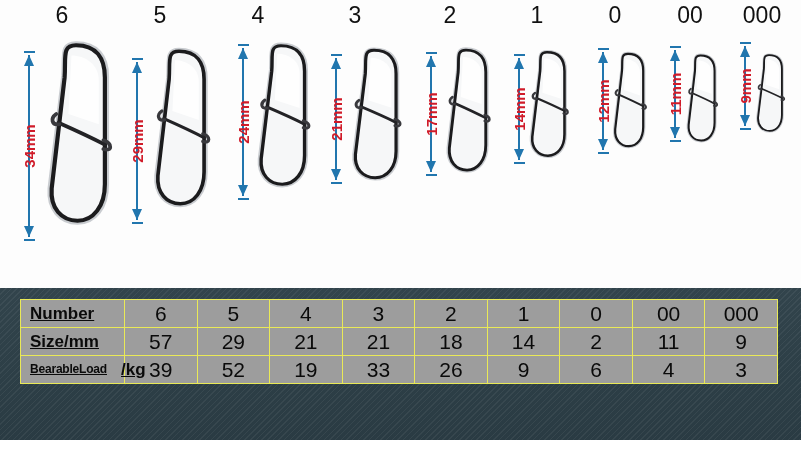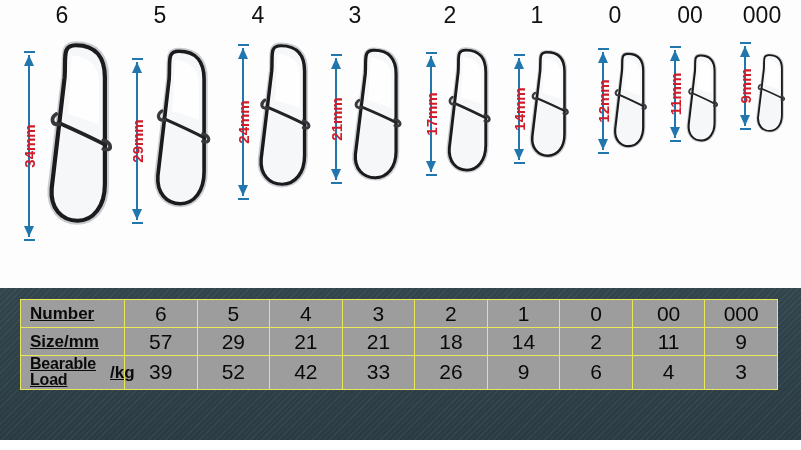--- a/index.html
+++ b/index.html
@@ -96,22 +96,22 @@
   }
   .spec-table td.val{
     font-size:21px;
     font-weight:400;
   }
   .load-head{
     display:flex;align-items:center;line-height:1.02;
     font-size:17px;font-weight:bold;
   }
   .load-head .stack{
-    display:inline-flex;flex-direction:column;
-    font-size:16px;font-weight:bold;letter-spacing:-0.2px;
+    display:inline-flex;flex-direction:row;
+    font-size:12px;font-weight:bold;letter-spacing:-0.2px;align-items:flex-end;
   }
   .load-head .unit{font-size:17px;font-weight:bold;margin-left:14px;}
 </style>
 </head>
 <body>
 
 <div id="root">
 
   <div class="product-panel" id="product-panel">
       <div class="size-group" style="left: 0px; width: 801px; pointer-events: none;">
@@ -337,21 +337,21 @@
               <div class="load-head">
                 <span class="stack">
                   <span>Bearable</span>
                   <span>Load</span>
                 </span>
                 <span class="unit">/kg</span>
               </div>
             </td>
             <td class="val">39</td>
             <td class="val">52</td>
-            <td class="val">42</td>
+            <td class="val">19</td>
             <td class="val">33</td>
             <td class="val">26</td>
             <td class="val">9</td>
             <td class="val">6</td>
             <td class="val">4</td>
             <td class="val">3</td>
           </tr>
         </tbody>
     </table>
   </div>

